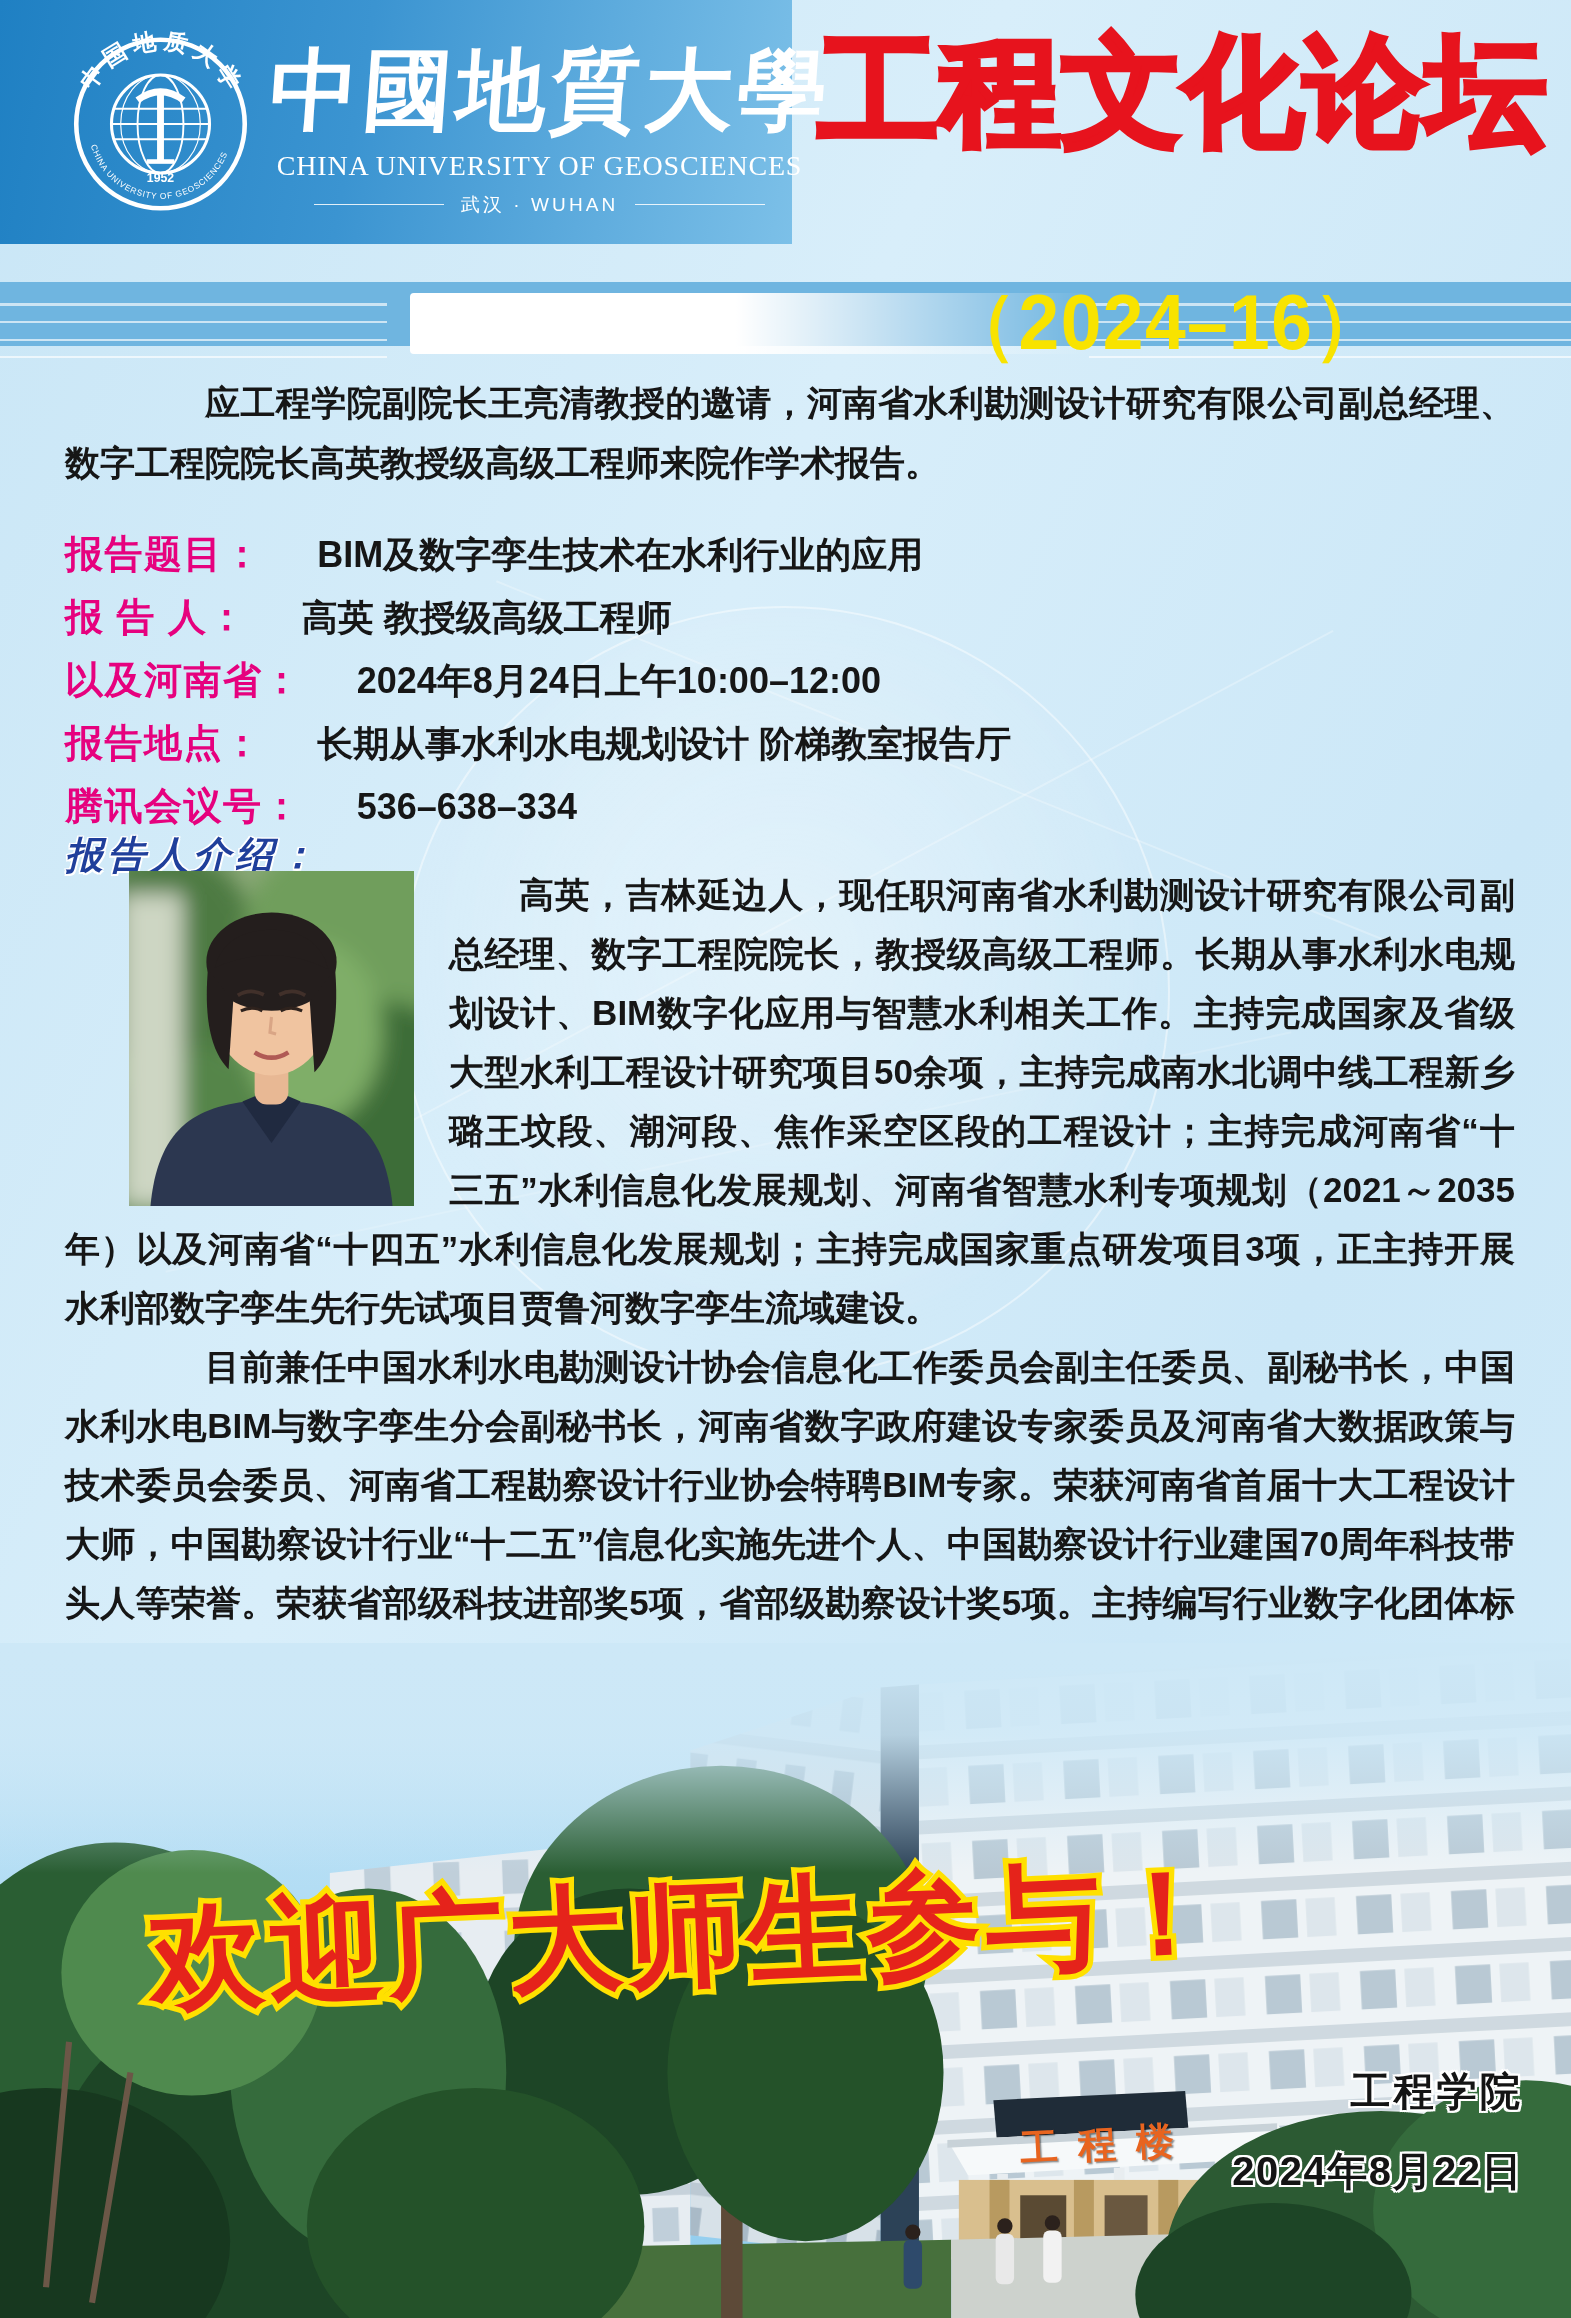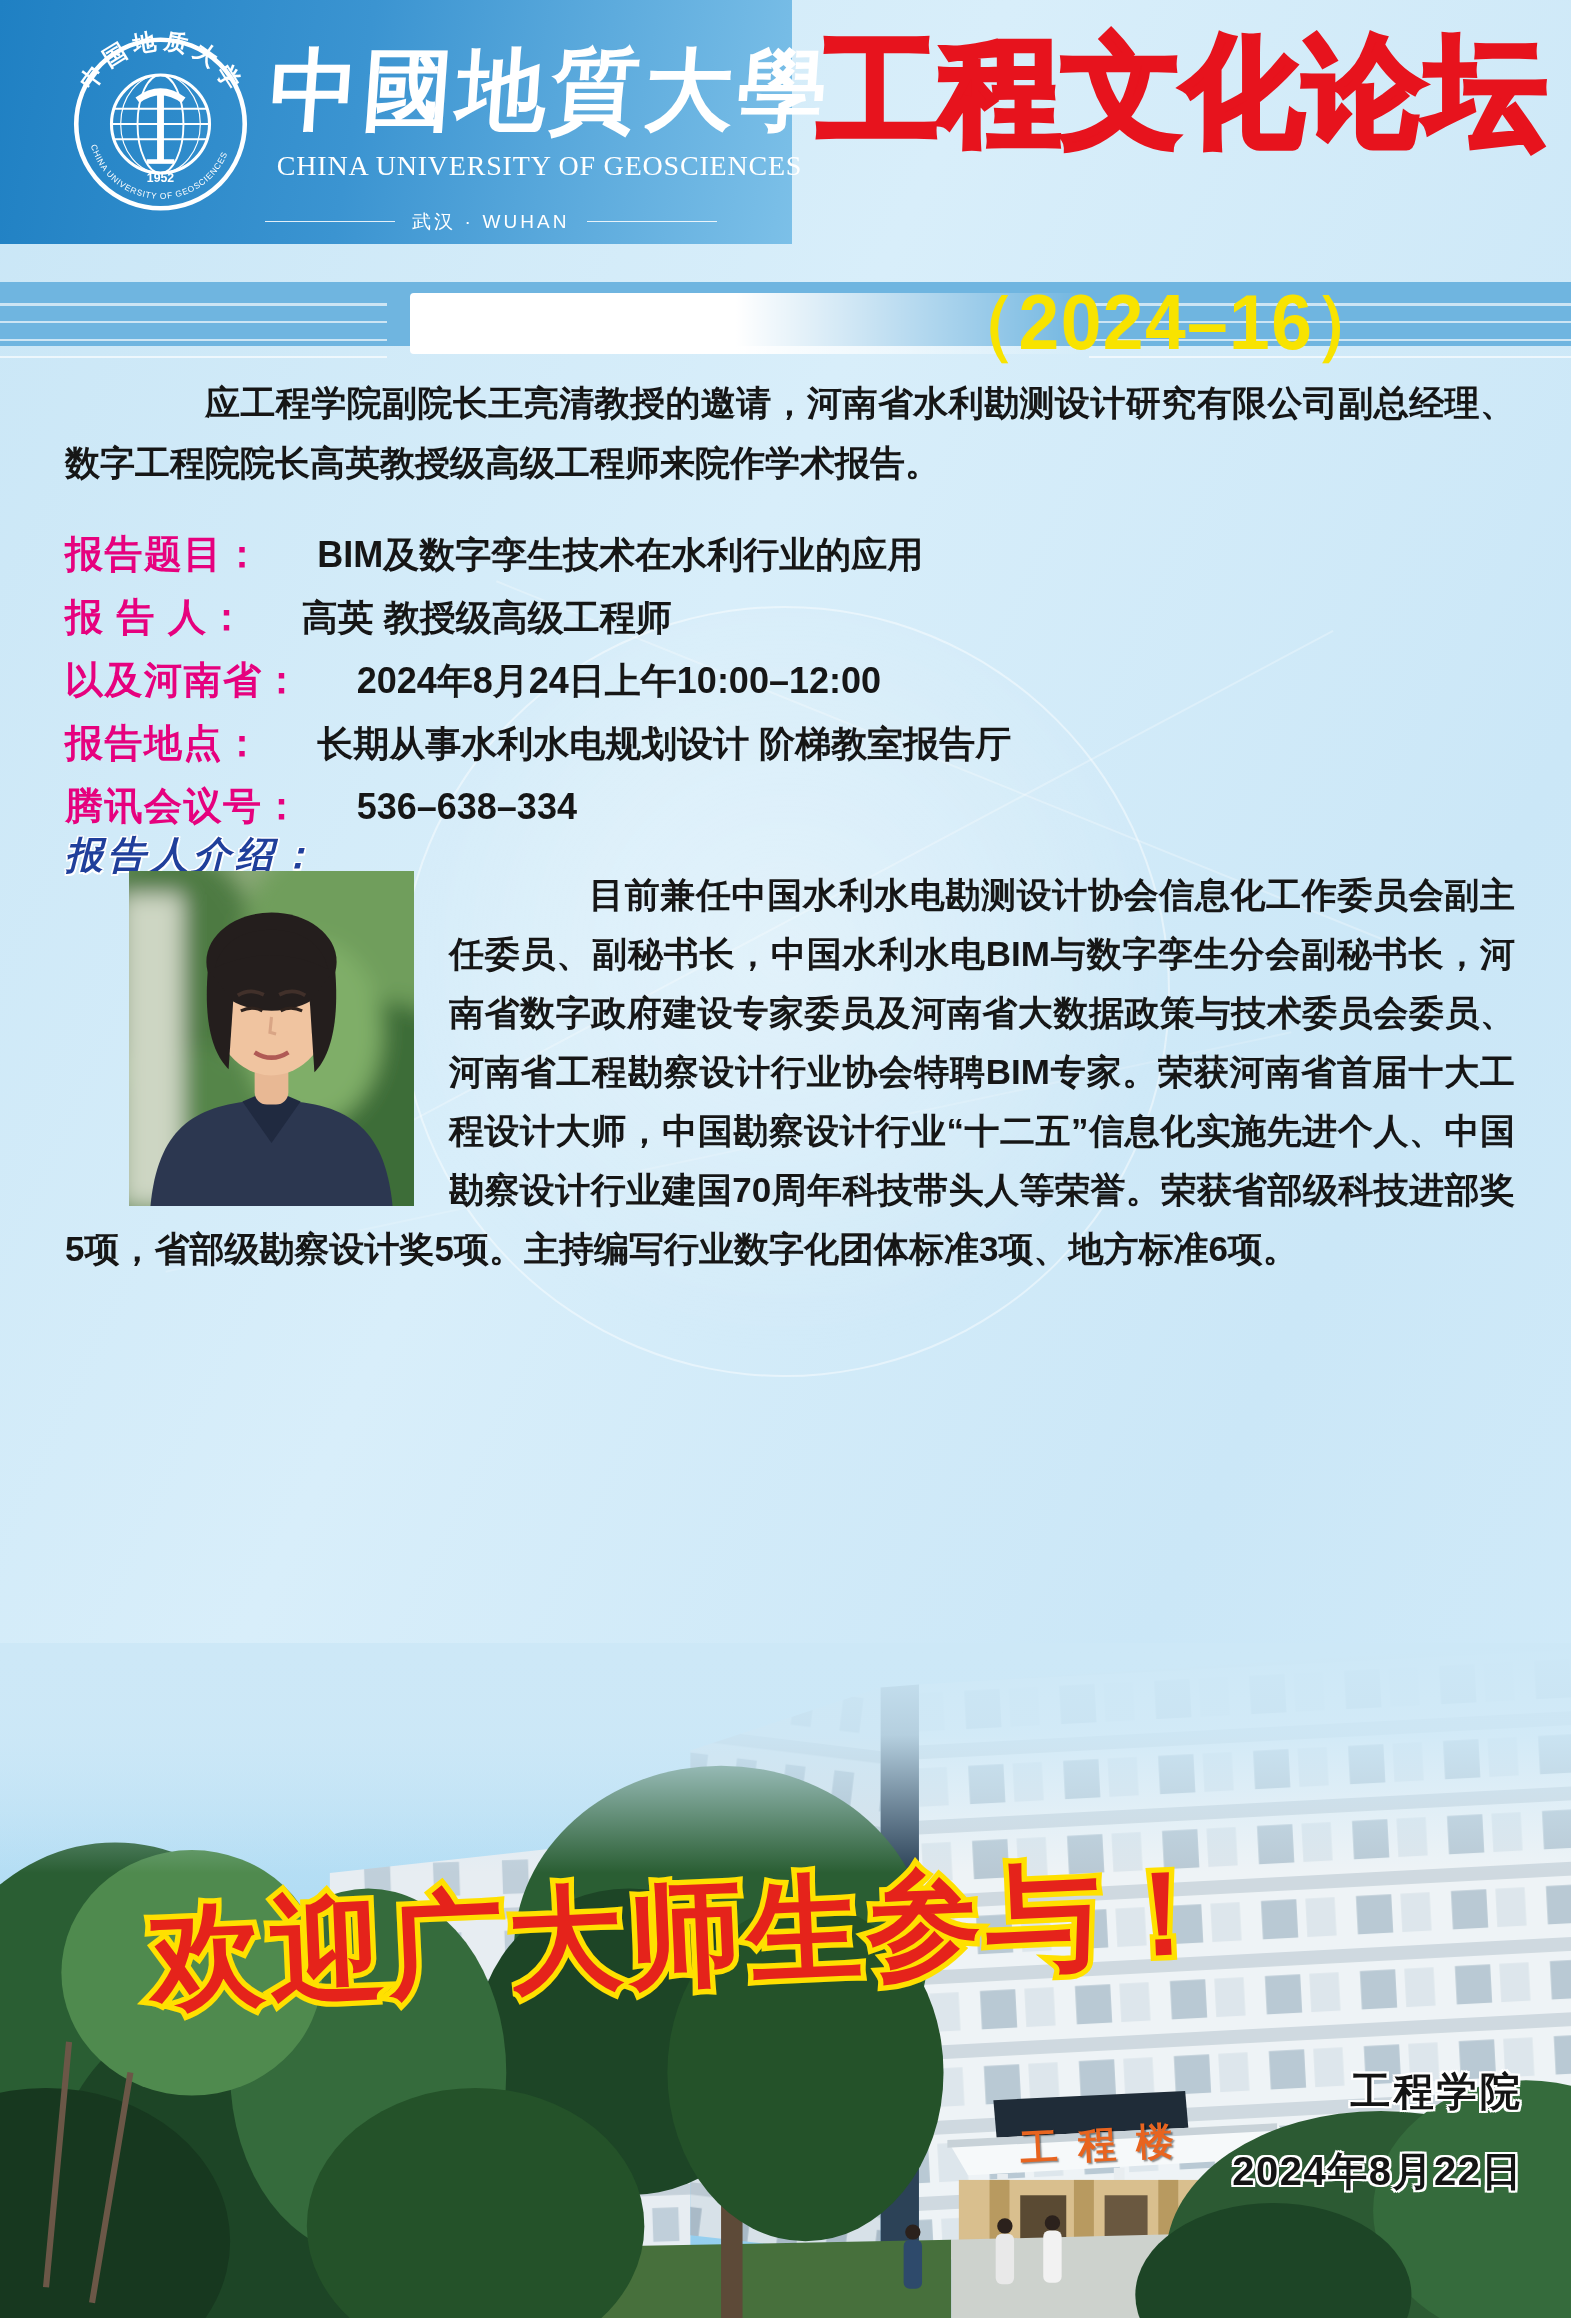--- a/index.html
+++ b/index.html
@@ -18,22 +18,22 @@
     position:absolute;left:270px;top:31px;width:546px;height:115px;
     color:#ffffff;font-size:89px;font-weight:900;letter-spacing:4.6px;
     transform:skewX(-4deg);white-space:nowrap;
   }
   .univ-en{
     position:absolute;left:265px;top:150px;width:549px;text-align:center;
     color:#ffffff;font-family:"Liberation Serif","DejaVu Serif",serif;
     font-size:28px;letter-spacing:0.8px;white-space:nowrap;
   }
   .loc-row{
-    position:absolute;left:265px;top:210px;width:549px;height:23px;
-    display:flex;align-items:center;justify-content:flex-start;gap:17px;color:#ffffff;
+    position:absolute;left:265px;top:193px;width:549px;height:23px;
+    display:flex;align-items:center;justify-content:center;gap:17px;color:#ffffff;
   }
   .loc-row .rule{width:130px;height:1.5px;background:rgba(255,255,255,.85);}
   .loc-text{font-size:19px;letter-spacing:3.1px;white-space:nowrap;}
   .forum-title{
     position:absolute;left:795px;top:17px;width:776px;height:153px;
     display:flex;align-items:center;justify-content:center;
     color:#e7131d;font-size:120px;font-weight:900;letter-spacing:1.5px;
     -webkit-text-stroke:5.4px #e7131d;white-space:nowrap;
   }
   
@@ -213,20 +213,21 @@
       <path d="M 112 126 Q 186 92 260 128 Q 248 78 186 76 Q 124 78 112 126 Z" fill="#241e1d"></path>
       <path d="M 103 128 C 97 200 110 238 130 258 L 136 170 Z" fill="#241e1d"></path>
       <path d="M 269 128 C 275 200 262 242 242 262 L 236 170 Z" fill="#241e1d"></path>
       <path d="M 142 162 q 16 -10 34 -1" stroke="#41302a" stroke-width="5" fill="none"></path>
       <path d="M 196 161 q 18 -9 34 1" stroke="#41302a" stroke-width="5" fill="none"></path>
       <path d="M 146 182 q 15 -7 28 0" stroke="#2e221d" stroke-width="4" fill="none"></path>
       <path d="M 198 182 q 13 -7 28 0" stroke="#2e221d" stroke-width="4" fill="none"></path>
       <path d="M 186 190 l -2 20 l 8 2" stroke="#d9a585" stroke-width="4" fill="none"></path>
       <path d="M 164 236 q 22 14 44 0" stroke="#b05a55" stroke-width="6" fill="none"></path>
     </svg>
+    <p class="bio-p1">高英，吉林延边人，现任职河南省水利勘测设计研究有限公司副总经理、数字工程院院长，教授级高级工程师。长期从事水利水电规划设计、BIM数字化应用与智慧水利相关工作。主持完成国家及省级大型水利工程设计研究项目50余项，主持完成南水北调中线工程新乡璐王坟段、潮河段、焦作采空区段的工程设计；主持完成河南省“十三五”水利信息化发展规划、河南省智慧水利专项规划（2021～2035年）以及河南省“十四五”水利信息化发展规划；主持完成国家重点研发项目3项，正主持开展水利部数字孪生先行先试项目贾鲁河数字孪生流域建设。</p>
     <p class="bio-p2">目前兼任中国水利水电勘测设计协会信息化工作委员会副主任委员、副秘书长，中国水利水电BIM与数字孪生分会副秘书长，河南省数字政府建设专家委员及河南省大数据政策与技术委员会委员、河南省工程勘察设计行业协会特聘BIM专家。荣获河南省首届十大工程设计大师，中国勘察设计行业“十二五”信息化实施先进个人、中国勘察设计行业建国70周年科技带头人等荣誉。荣获省部级科技进部奖5项，省部级勘察设计奖5项。主持编写行业数字化团体标准3项、地方标准6项。</p>
   </div>
 
   <svg class="campus-scene" viewBox="0 0 2048 880" preserveAspectRatio="none">
     <defs>
       <linearGradient id="sky" x1="0" y1="0" x2="0" y2="1">
         <stop offset="0" stop-color="#cde8f7"></stop>
           <stop offset="0.5" stop-color="#a9d9f3"></stop>
           <stop offset="1" stop-color="#8fccee"></stop>
       </linearGradient>

